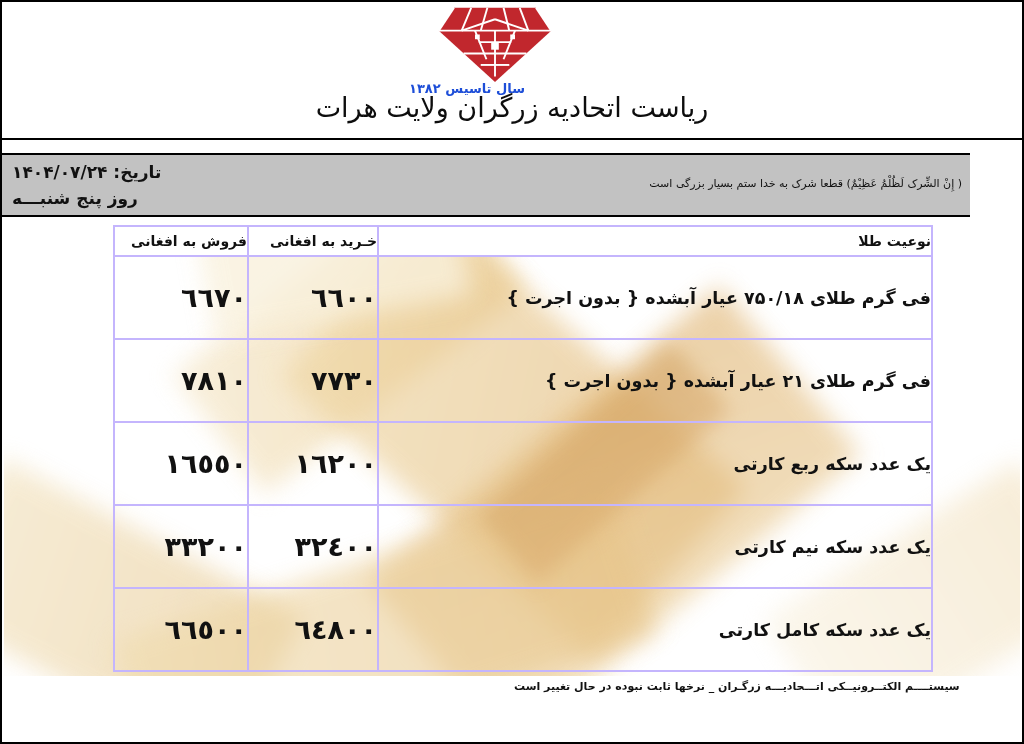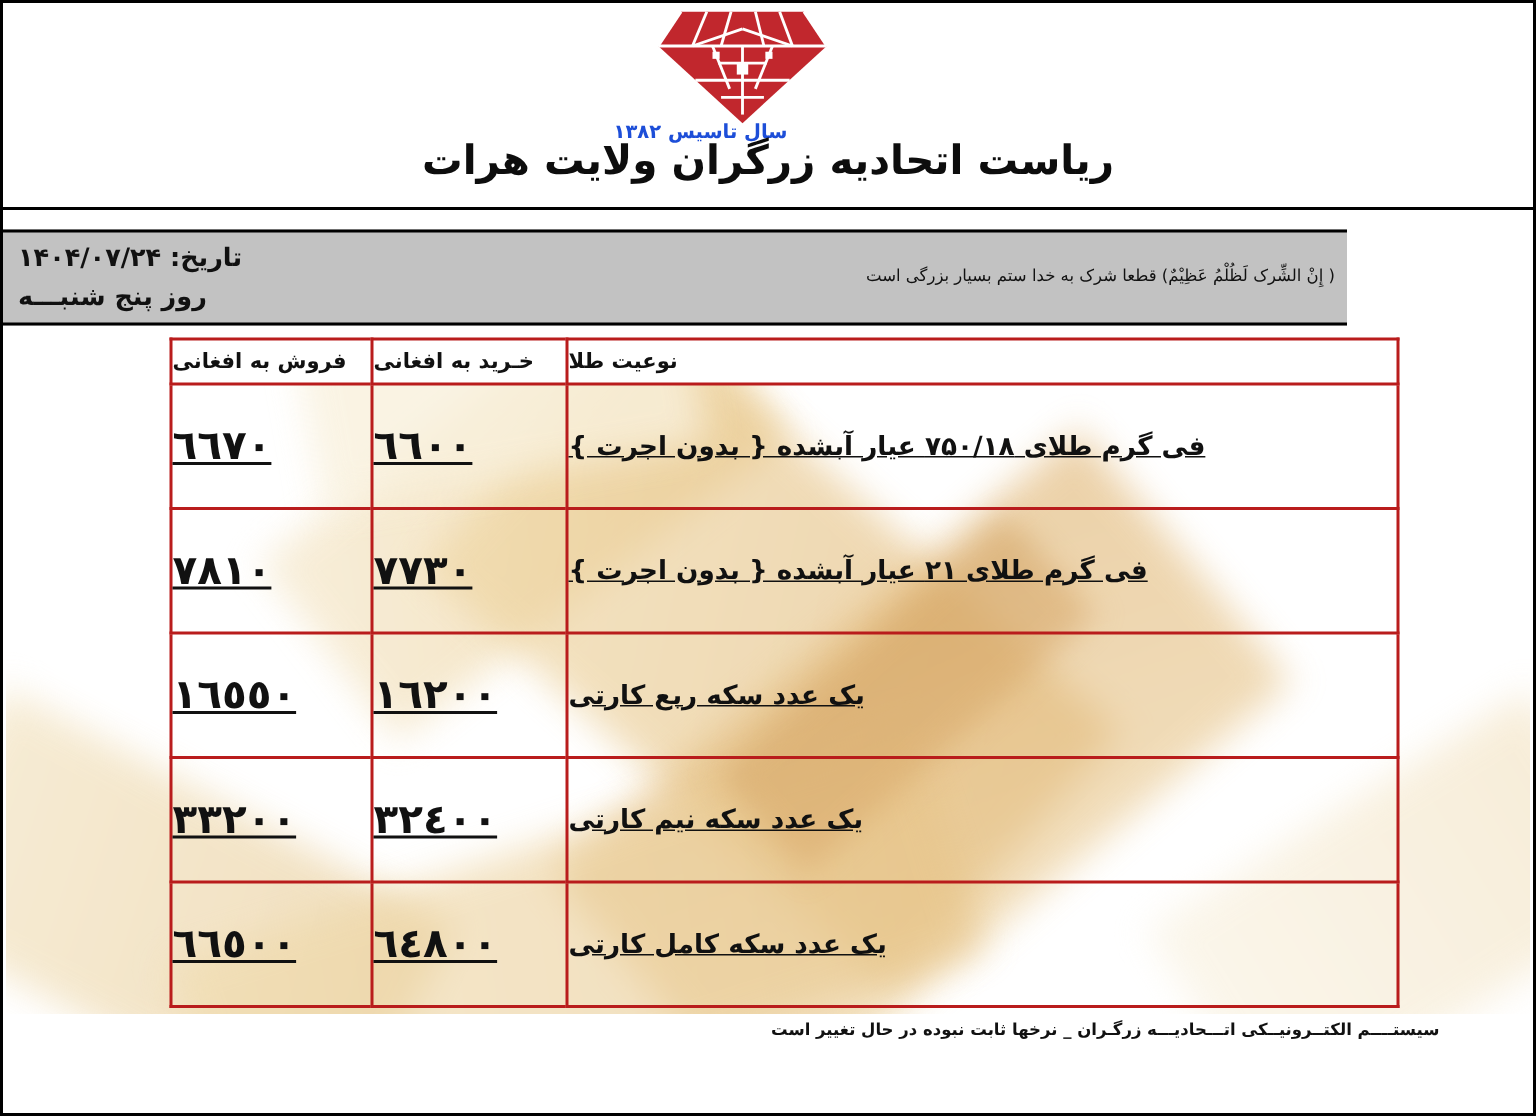--- a/index.html
+++ b/index.html
@@ -7,24 +7,24 @@
   .page{
     position:relative;width:1024px;height:744px;background:#ffffff;
     border:2px solid #000;overflow:hidden;
     font-family:"DejaVu Sans","Liberation Sans",sans-serif;color:#111;
   }
   
   .logo{position:absolute;top:2px;left:428px;width:130px;height:80px;}
   .founded{position:absolute;top:79px;left:370px;width:190px;text-align:center;
     direction:rtl;color:#1d4ed8;font-weight:bold;font-size:13px;}
   .org-title{position:absolute;top:90px;left:0;width:100%;text-align:center;
-    direction:rtl;font-weight:bold;font-size:27px;color:#0d0d0d;}
+    direction:rtl;font-weight:normal;font-size:27px;color:#0d0d0d;}
   .divider{position:absolute;top:136px;left:0;width:100%;height:2px;background:#000;}
   
-  .band{position:absolute;top:151px;left:0;width:896px;height:64px;background:#c2c2c2;
+  .band{position:absolute;top:151px;left:0;width:968px;height:64px;background:#c2c2c2;
     border-top:2px solid #000;border-bottom:2px solid #000;}
   .band-date{position:absolute;left:10px;top:4px;direction:rtl;text-align:left;
     font-weight:bold;font-size:17px;line-height:26px;white-space:nowrap;}
   .band-title{position:absolute;left:300px;top:19px;width:330px;text-align:center;
     direction:rtl;font-weight:bold;font-size:19px;white-space:nowrap;}
   .band-verse{position:absolute;right:8px;top:22px;direction:rtl;font-size:11px;
     font-weight:normal;white-space:nowrap;}
   
   .wm{position:absolute;left:2px;top:226px;width:1016px;height:448px;overflow:hidden;}
   .wm div{position:absolute;filter:blur(12px);}
@@ -40,23 +40,23 @@
     background:linear-gradient(100deg,#f0dcae,#e7c488);}
   .wm .s6{left:780px;top:300px;width:300px;height:160px;transform:rotate(-32deg);opacity:.45;
     background:linear-gradient(90deg,#f6ecd4,#eed7a9);}
   .wm .s7{left:200px;top:-20px;width:260px;height:110px;transform:rotate(-10deg);opacity:.8;
     background:#f9f1dd;}
   .wm .s8{left:470px;top:190px;width:260px;height:90px;transform:rotate(-42deg);opacity:.5;
     filter:blur(10px);background:linear-gradient(15deg,#d9a86a,#cf9c58);}
   
   .rate-table{position:absolute;left:111px;top:223px;width:818px;z-index:2;
     border-collapse:collapse;direction:rtl;table-layout:fixed;background:transparent;}
-  .rate-table th,.rate-table td{border:2px solid #b91c1c;padding:0;text-align:left;vertical-align:middle;}
+  .rate-table th,.rate-table td{border:2px solid #c4b5fd;padding:0;text-align:right;vertical-align:middle;}
   .rate-table thead th{height:30px;background:#ffffff;font-size:14px;font-weight:bold;}
-  .rate-table tbody td{height:83px;background:transparent;text-decoration:underline;}
+  .rate-table tbody td{height:83px;background:transparent;}
   td.type{font-size:17.5px;font-weight:bold;margin-top:16px;}
   td.num{font-size:27px;font-weight:bold;font-family:"DejaVu Serif","DejaVu Sans",serif;}
   
   .footer{position:absolute;left:512px;top:676px;direction:rtl;text-align:left;
     font-size:11px;font-weight:bold;line-height:17px;}
   .footer div{white-space:nowrap;}
 </style>
 </head>
 <body>
 

